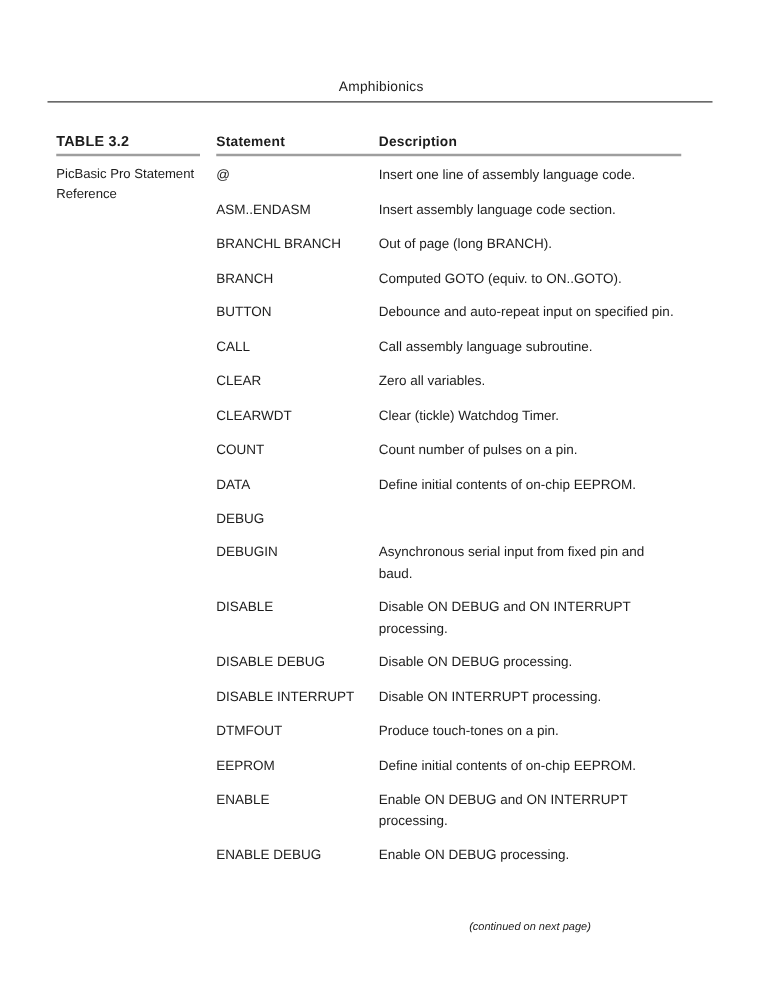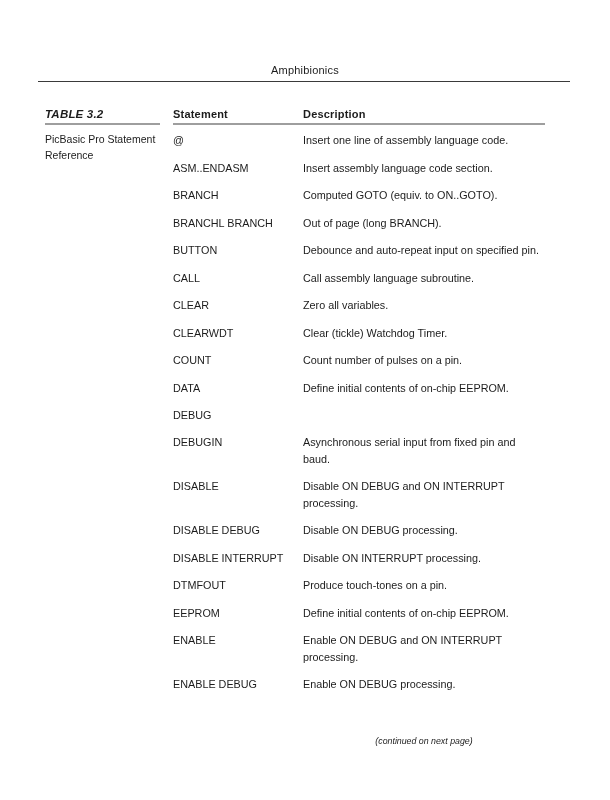--- a/index.html
+++ b/index.html
@@ -32,21 +32,20 @@
     height: 0;
     border-top: 1.2px solid #3a3a3a;
   }
   .table-label {
     position: absolute;
     top: 84px;
     left: 45px;
     font-size: 11.5px;
     font-weight: bold;
     letter-spacing: 0.2px;
-    font-style: italic;
   }
   .label-rule {
     position: absolute;
     top: 99px;
     left: 45px;
     width: 115px;
     height: 2px;
     background: #9e9e9e;
   }
   .table-caption {
@@ -139,28 +138,28 @@
   <div class="rows">
       <div class="trow">
         <div class="tcell-statement">@</div>
         <div class="tcell-description">Insert one line of assembly language code.</div>
       </div>
       <div class="trow">
         <div class="tcell-statement">ASM..ENDASM</div>
         <div class="tcell-description">Insert assembly language code section.</div>
       </div>
       <div class="trow">
+        <div class="tcell-statement">BRANCHL BRANCH</div>
+        <div class="tcell-description">Out of page (long BRANCH).</div>
+      </div>
+      <div class="trow">
         <div class="tcell-statement">BRANCH</div>
         <div class="tcell-description">Computed GOTO (equiv. to ON..GOTO).</div>
       </div>
       <div class="trow">
-        <div class="tcell-statement">BRANCHL BRANCH</div>
-        <div class="tcell-description">Out of page (long BRANCH).</div>
-      </div>
-      <div class="trow">
         <div class="tcell-statement">BUTTON</div>
         <div class="tcell-description">Debounce and auto-repeat input on specified pin.</div>
       </div>
       <div class="trow">
         <div class="tcell-statement">CALL</div>
         <div class="tcell-description">Call assembly language subroutine.</div>
       </div>
       <div class="trow">
         <div class="tcell-statement">CLEAR</div>
         <div class="tcell-description">Zero all variables.</div>

